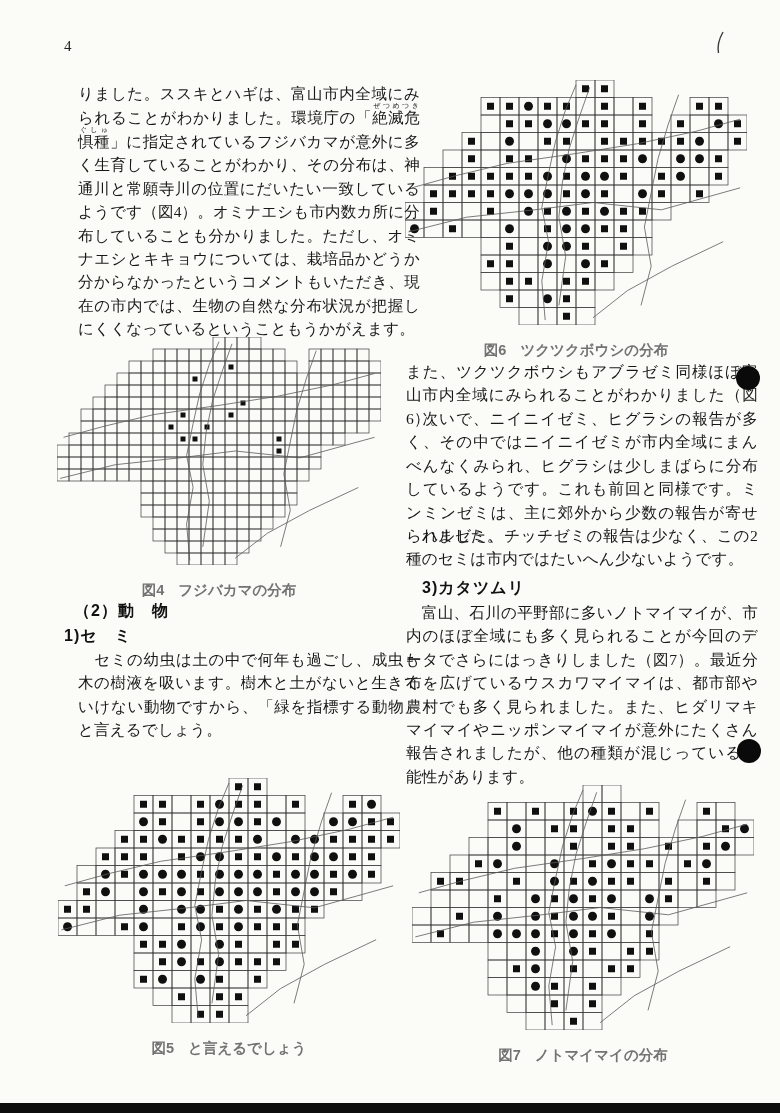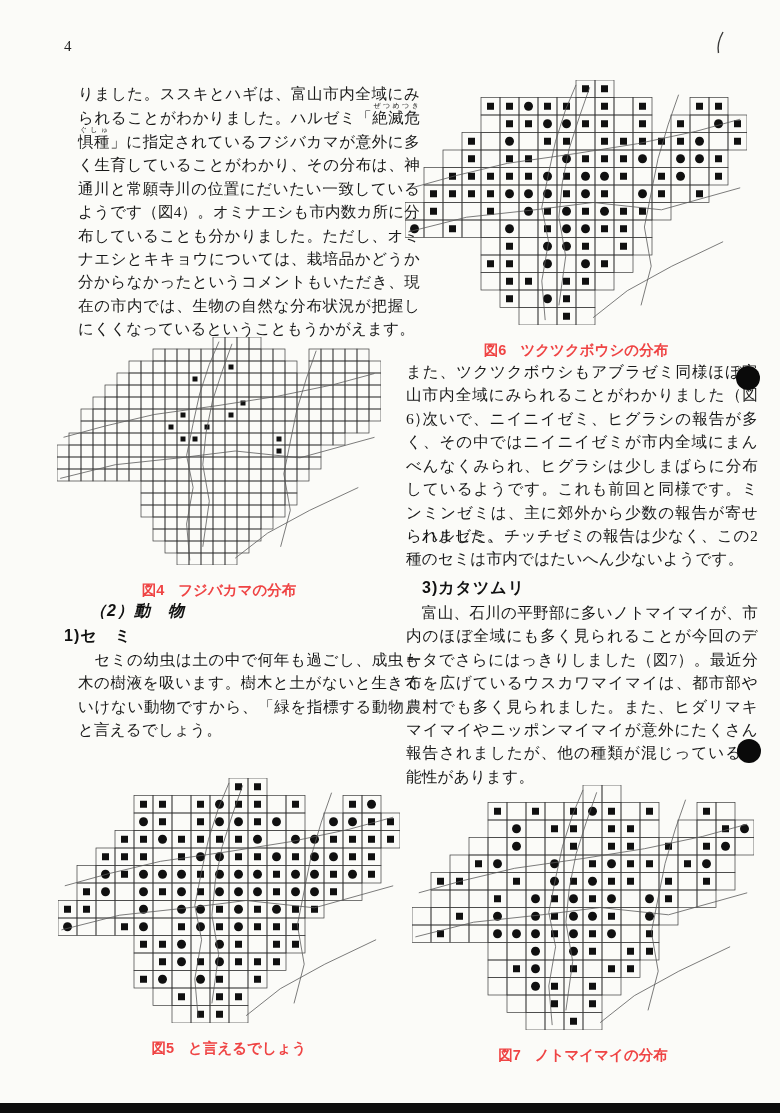--- a/index.html
+++ b/index.html
@@ -15,35 +15,35 @@
   .heading{
     position:absolute; font-family:"Liberation Sans", sans-serif;
     font-weight:bold; font-size:16px; color:#111; letter-spacing:1px;
   }
   ruby rt{font-size:7px; letter-spacing:0;}
   .mapfig{position:absolute; margin:0;}
   .map-canvas{display:block;}
   .map-caption{
     display:block; margin-top:12px; text-align:center;
     font-family:"Liberation Sans", sans-serif; font-weight:bold;
-    font-size:14.5px; color:#ef4444;
+    font-size:14.5px; color:#737373;
   }
   .map-caption .cap-label{margin-right:14px;}
   .binding-dot{position:absolute; width:24px; height:24px; border-radius:50%; background:#0a0a0a;}
   .dot-1{left:736px; top:366px;}
   .dot-2{left:737px; top:739px;}
   .scan-strip{position:absolute; left:0; top:1103px; width:780px; height:10px; background:#0d0d0d;}
   .pen-mark{position:absolute; left:714px; top:30px;}
   
   .fig-pos-4{left:57px;  top:337px; width:324px;}
   .fig-pos-5{left:58px;  top:778px; width:342px;}
   .fig-pos-6{left:405px; top:80px;  width:342px;}
   .fig-pos-7{left:412px; top:785px; width:342px;}
   .pos-l-para1{top:82px;}
-  .pos-l-h2{left:90px; top:601px;font-style:italic;}
+  .pos-l-h2{left:74px; top:601px;}
   .pos-l-h2sub{left:64px; top:626px;}
   .pos-l-para2{top:648px;}
   .pos-l-para3{top:735px;}
   .pos-r-para1{top:360px;}
   .pos-r-para2{top:407px;}
   .pos-r-para3{top:524px;}
   .pos-r-h3{left:422px; top:578px;}
   .pos-r-para4{top:601px;}
 </style>
 </head>
@@ -51,21 +51,21 @@
 
 <div class="page">
 
   <div class="page-number">4</div>
 
   <svg class="pen-mark" width="12" height="26" viewBox="0 0 12 26">
     <path d="M9,2 C5,9 3,15 4.5,23" fill="none" stroke="#3a3a3a" stroke-width="1.4"></path>
   </svg>
 
   <div class="para lcol pos-l-para1">
-    <span>りました。ススキとハギは、富山市内全域にみられることがわかりました。ハルゼミ「</span><ruby><span>絶滅危惧種</span><rt>ぜつめつきぐしゅ</rt></ruby><span>」に指定されているフジバカマが意外に多く生育していることがわかり、その分布は、神通川と常願寺川の位置にだいたい一致しているようです（図4）。オミナエシも市内数カ所に分布していることも分かりました。ただし、オミナエシとキキョウについては、栽培品かどうか分からなかったというコメントもいただき、現在の市内では、生物の自然な分布状況が把握しにくくなっているということもうかがえます。</span>
+    <span>りました。ススキとハギは、富山市内全域にみられることがわかりました。環境庁の「</span><ruby><span>絶滅危惧種</span><rt>ぜつめつきぐしゅ</rt></ruby><span>」に指定されているフジバカマが意外に多く生育していることがわかり、その分布は、神通川と常願寺川の位置にだいたい一致しているようです（図4）。オミナエシも市内数カ所に分布していることも分かりました。ただし、オミナエシとキキョウについては、栽培品かどうか分からなかったというコメントもいただき、現在の市内では、生物の自然な分布状況が把握しにくくなっているということもうかがえます。</span>
   </div>
 
   <figure class="mapfig fig-pos-4">
     <div class="map-canvas"><svg width="324" height="228" viewBox="0 0 324 228">
           <rect x="156" y="0" width="12" height="12" fill="none" stroke="#3c3c3c" stroke-width="0.7"></rect>
           <rect x="168" y="0" width="12" height="12" fill="none" stroke="#3c3c3c" stroke-width="0.7"></rect>
           <rect x="180" y="0" width="12" height="12" fill="none" stroke="#3c3c3c" stroke-width="0.7"></rect>
           <rect x="192" y="0" width="12" height="12" fill="none" stroke="#3c3c3c" stroke-width="0.7"></rect>
           <rect x="96" y="12" width="12" height="12" fill="none" stroke="#3c3c3c" stroke-width="0.7"></rect>
           <rect x="108" y="12" width="12" height="12" fill="none" stroke="#3c3c3c" stroke-width="0.7"></rect>

